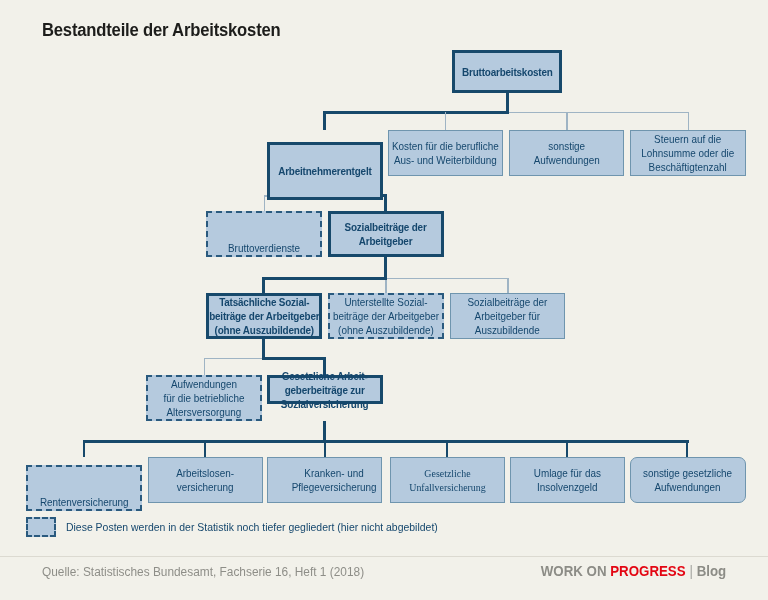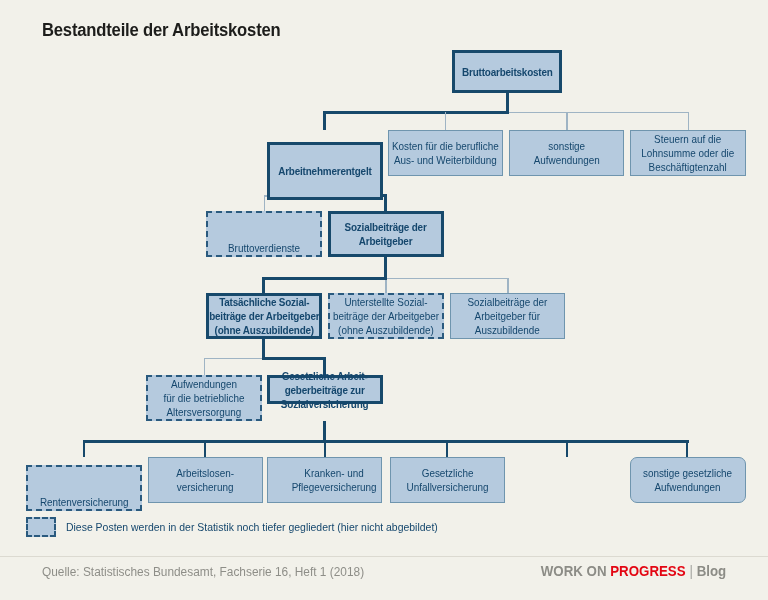--- a/index.html
+++ b/index.html
@@ -176,23 +176,27 @@
     <span>Rentenversicherung</span>
   </div>
   <div class="box thin" style="left:148px;top:457px;width:115px;height:46px;">
     <span>Arbeitslosen-
 versicherung</span>
   </div>
   <div class="box thin" style="left:267px;top:457px;width:115px;height:46px;padding-left:20px;">
     <span>Kranken- und
 Pflegeversicherung</span>
   </div>
-  <div class="box thin" style="left:390px;top:457px;width:115px;height:46px;">
+  <div class="box thin" style="left:390px;top:457px;width:115px;height:46px;font-family:Liberation Serif, serif;">
     <span>Gesetzliche
 Unfallversicherung</span>
+  </div>
+  <div class="box thin" style="left:510px;top:457px;width:115px;height:46px;">
+    <span>Umlage für das
+Insolvenzgeld</span>
   </div>
   <div class="box thin" style="left:630px;top:457px;width:116px;height:46px;border-radius:7px;">
     <span>sonstige gesetzliche
 Aufwendungen</span>
   </div>
 
   <div class="legend-swatch"></div>
   <div class="legend-text">Diese Posten werden in der Statistik noch tiefer gegliedert (hier nicht abgebildet)</div>
 
   <div class="footer-sep"></div>

